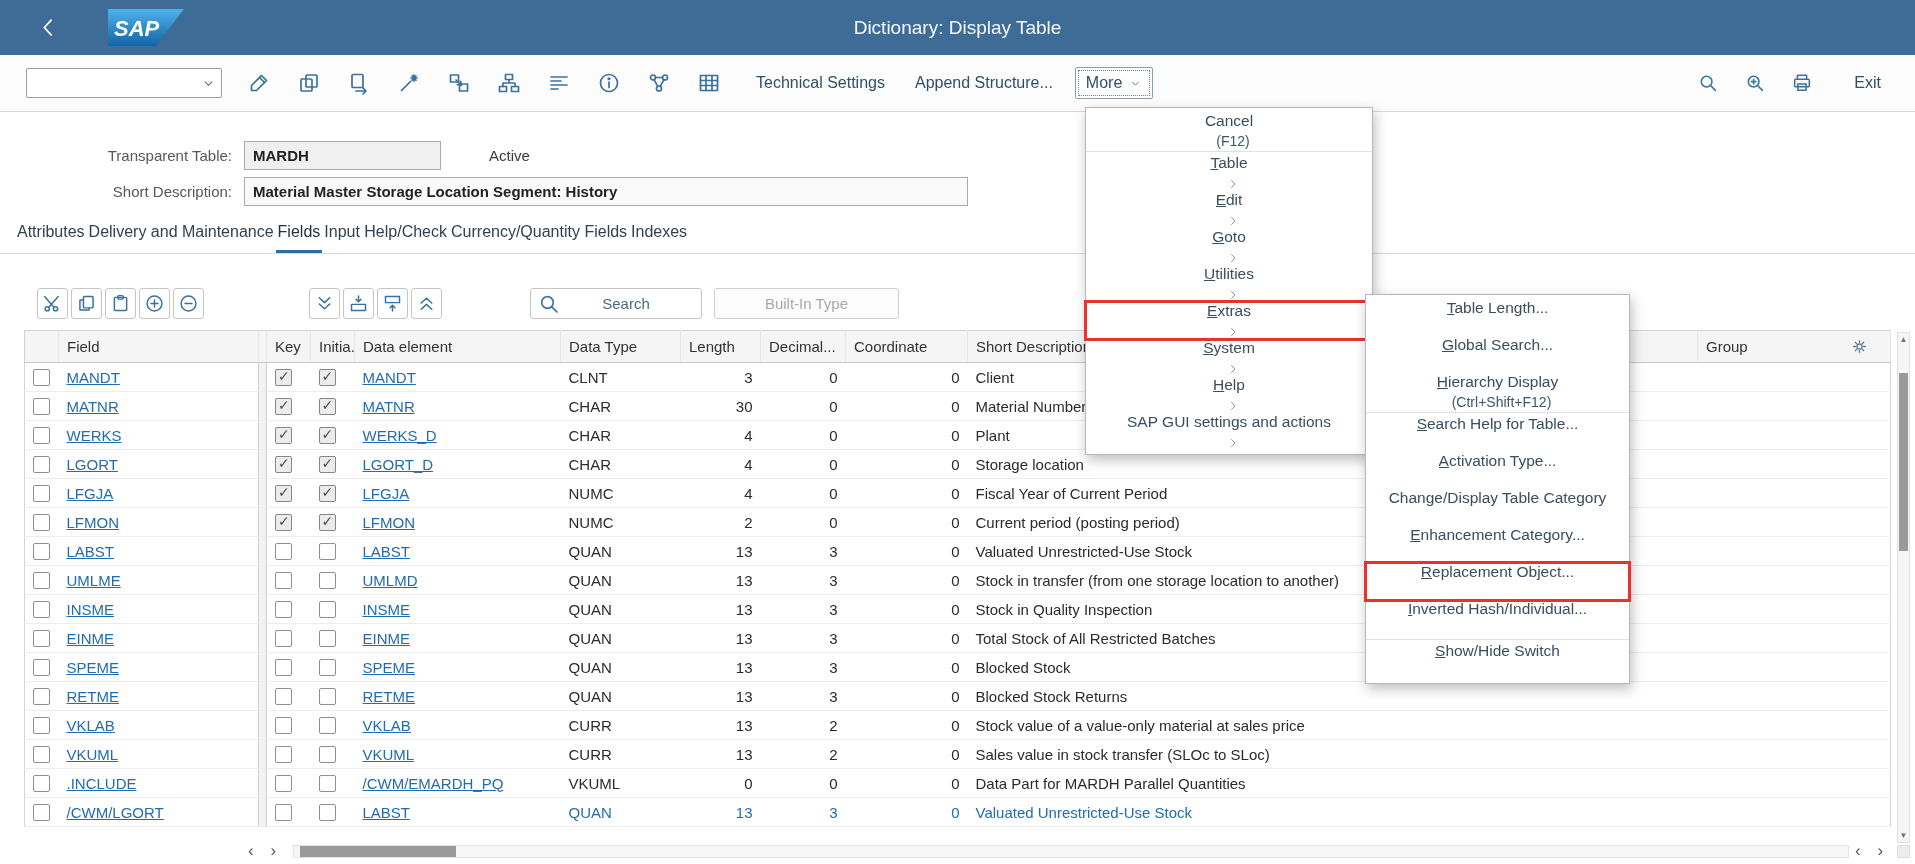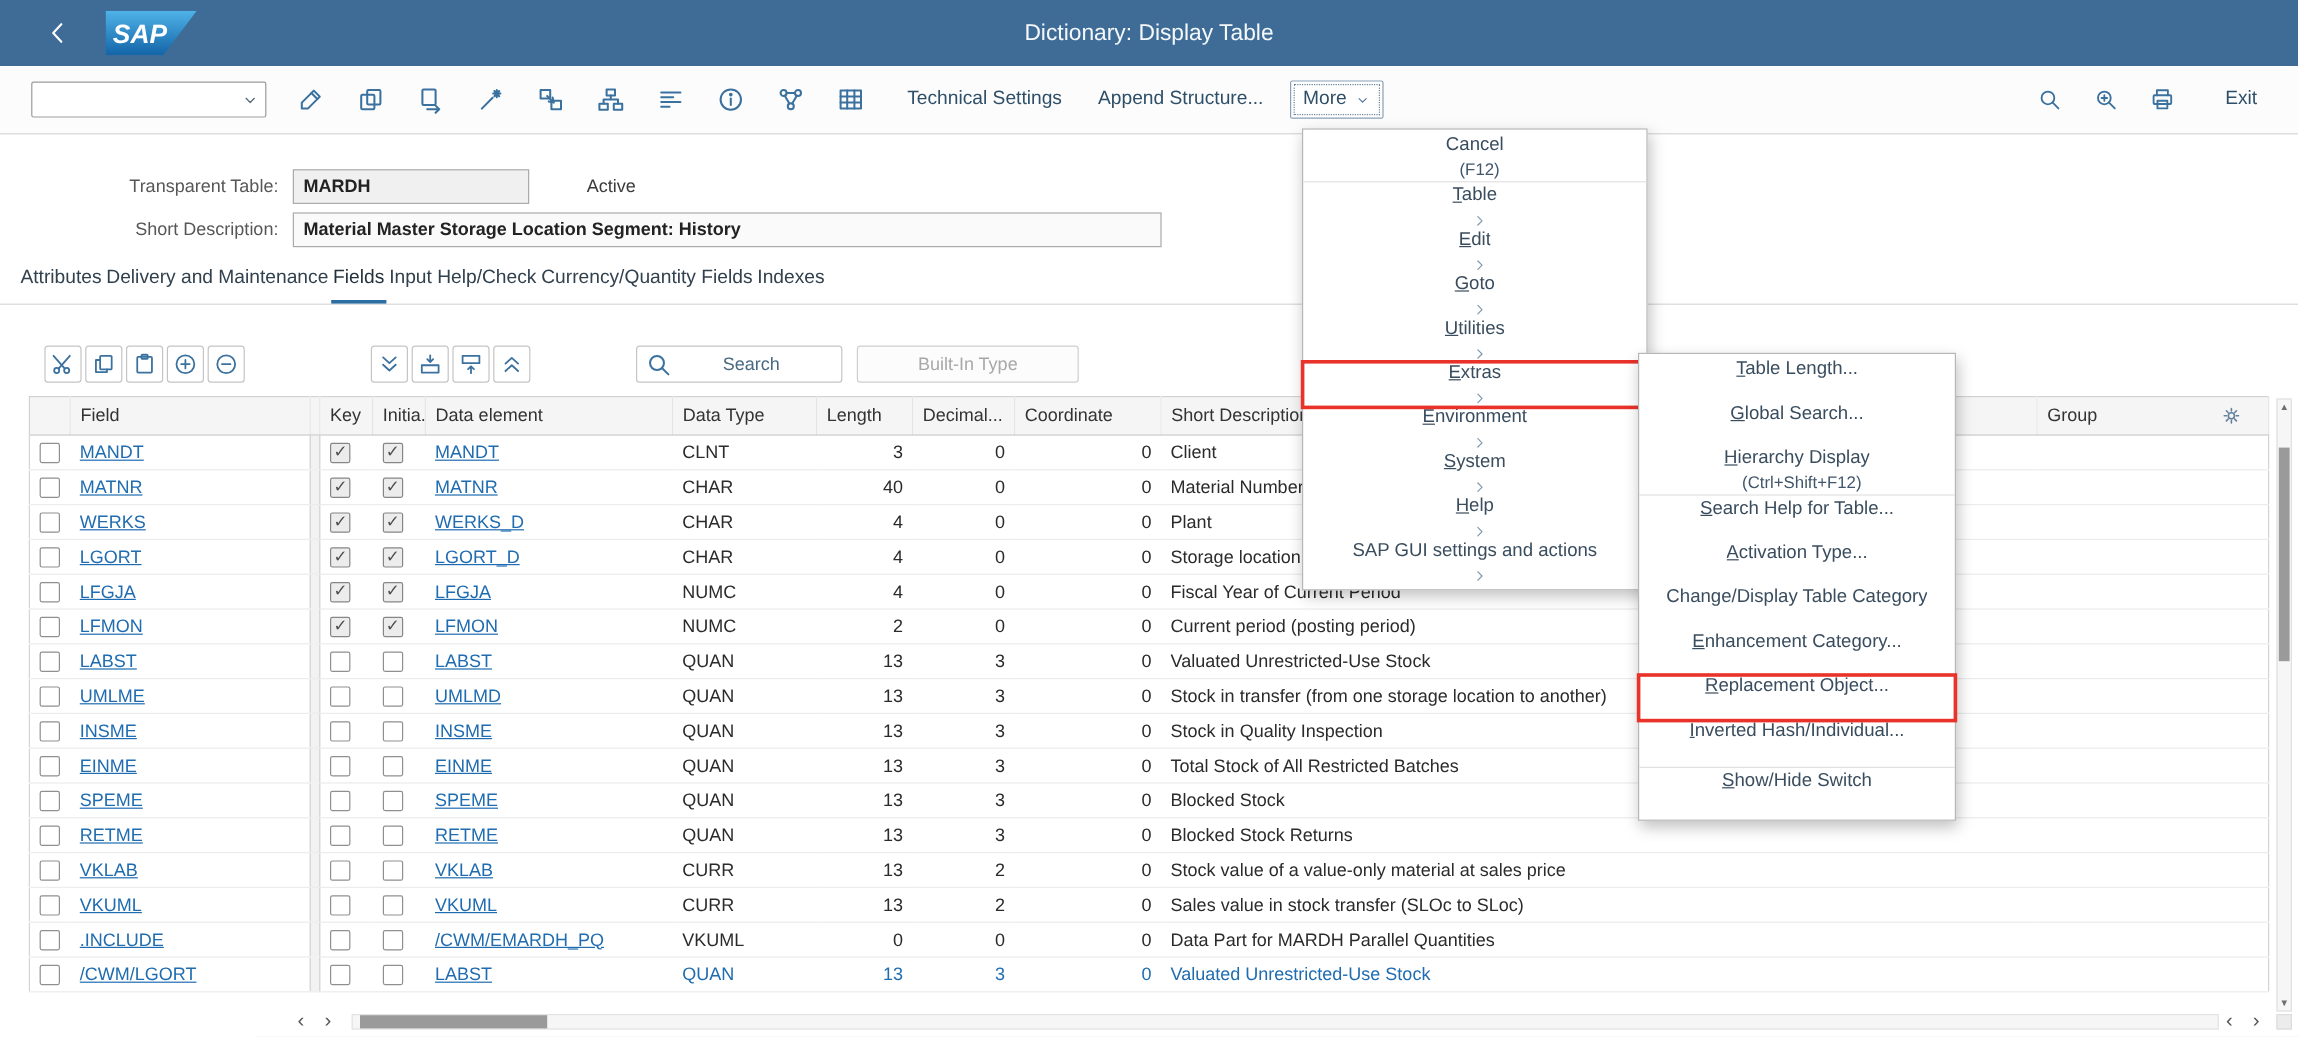--- a/index.html
+++ b/index.html
@@ -3,21 +3,21 @@
 <meta charset="utf-8">
 <style>
   * { box-sizing: border-box; margin: 0; padding: 0; }
   html,body { background:#e9e9e9; }
   body { font-family: "Liberation Sans", "DejaVu Sans", sans-serif; }
   .app { position:relative; width:1915px; height:864px; background:#fff; overflow:hidden; }
 
   
   .header { position:absolute; top:0; left:0; width:100%; height:55px; background:#3e6c96; }
   .back-btn { position:absolute; left:36px; top:15px; width:25px; height:25px; color:#fff; cursor:pointer; background:none; border:none; }
-  .sap-logo { position:absolute; left:88px; top:9px; width:76px; height:37px; display:block; }
+  .sap-logo { position:absolute; left:108px; top:9px; width:76px; height:37px; display:block; }
   .header-title { position:absolute; left:0; right:0; top:0; height:55px; line-height:55px; text-align:center; color:#f4f8fb; font-size:19px; }
 
   
   .toolbar { position:absolute; top:55px; left:0; width:100%; height:57px; background:#fcfcfc; border-bottom:1px solid #d6d6d6; display:flex; align-items:center; padding:0 26px; }
   .combo { position:relative; width:196px; height:30px; background:#fff; border:1px solid #9b9b9b; border-radius:2px; flex:none; }
   .combo-arrow { position:absolute; right:5px; top:7px; width:15px; height:15px; color:#5b6b78; }
   .tb-icons { display:flex; align-items:center; margin-left:12px; flex:none; }
   .tb-icon { width:28px; height:28px; padding:2px; margin:0 11px; color:#3a719f; background:none; border:none; cursor:pointer; flex:none; }
   .tb-textbtn { font-family:inherit; font-size:16px; color:#2f4f68; background:none; border:none; padding:6px 8px; margin-left:14px; cursor:pointer; white-space:nowrap; }
   .tb-more { display:inline-flex; align-items:center; gap:7px; margin-left:14px; border:1px solid #88a0b5; border-radius:2px; padding:6px 10px; color:#2f4f68; font-size:16px; font-family:Liberation Sans, sans-serif; background:#fff; cursor:pointer; outline:1px dotted #6b8399; outline-offset:-4px; }
@@ -358,21 +358,21 @@
             <td class="c-text"></td>
           </tr>
           <tr class="grid-row">
             <td class="c-sel"><span class="cb"></span></td>
             <td><a class="cell-link">MATNR</a></td>
             <td class="c-div"></td>
             <td class="c-cb"><span class="cb checked"></span></td>
             <td class="c-cb"><span class="cb checked"></span></td>
             <td><a class="cell-link">MATNR</a></td>
             <td class="c-text">CHAR</td>
-            <td class="c-num">40</td>
+            <td class="c-num">30</td>
             <td class="c-num">0</td>
             <td class="c-num">0</td>
             <td class="c-text">Material Number</td>
             <td class="c-text"></td>
           </tr>
           <tr class="grid-row">
             <td class="c-sel"><span class="cb"></span></td>
             <td><a class="cell-link">WERKS</a></td>
             <td class="c-div"></td>
             <td class="c-cb"><span class="cb checked"></span></td>
@@ -629,28 +629,20 @@
       </div>
       <div class="menu-item highlighted">
         <span class="mi-label"><u>E</u>xtras</span>
         <span class="mi-chevron" data-icon="chevron-right-icon">
           <svg viewBox="0 0 24 24" fill="none" stroke="currentColor" stroke-width="1.7" stroke-linecap="round" stroke-linejoin="round">
             <path d="M9.5 6 L15.5 12 L9.5 18"></path>
           </svg>
         </span>
       </div>
       <div class="menu-item">
-        <span class="mi-label"><u>E</u>nvironment</span>
-        <span class="mi-chevron" data-icon="chevron-right-icon">
-          <svg viewBox="0 0 24 24" fill="none" stroke="currentColor" stroke-width="1.7" stroke-linecap="round" stroke-linejoin="round">
-            <path d="M9.5 6 L15.5 12 L9.5 18"></path>
-          </svg>
-        </span>
-      </div>
-      <div class="menu-item">
         <span class="mi-label"><u>S</u>ystem</span>
         <span class="mi-chevron" data-icon="chevron-right-icon">
           <svg viewBox="0 0 24 24" fill="none" stroke="currentColor" stroke-width="1.7" stroke-linecap="round" stroke-linejoin="round">
             <path d="M9.5 6 L15.5 12 L9.5 18"></path>
           </svg>
         </span>
       </div>
       <div class="menu-item">
         <span class="mi-label"><u>H</u>elp</span>
         <span class="mi-chevron" data-icon="chevron-right-icon">

